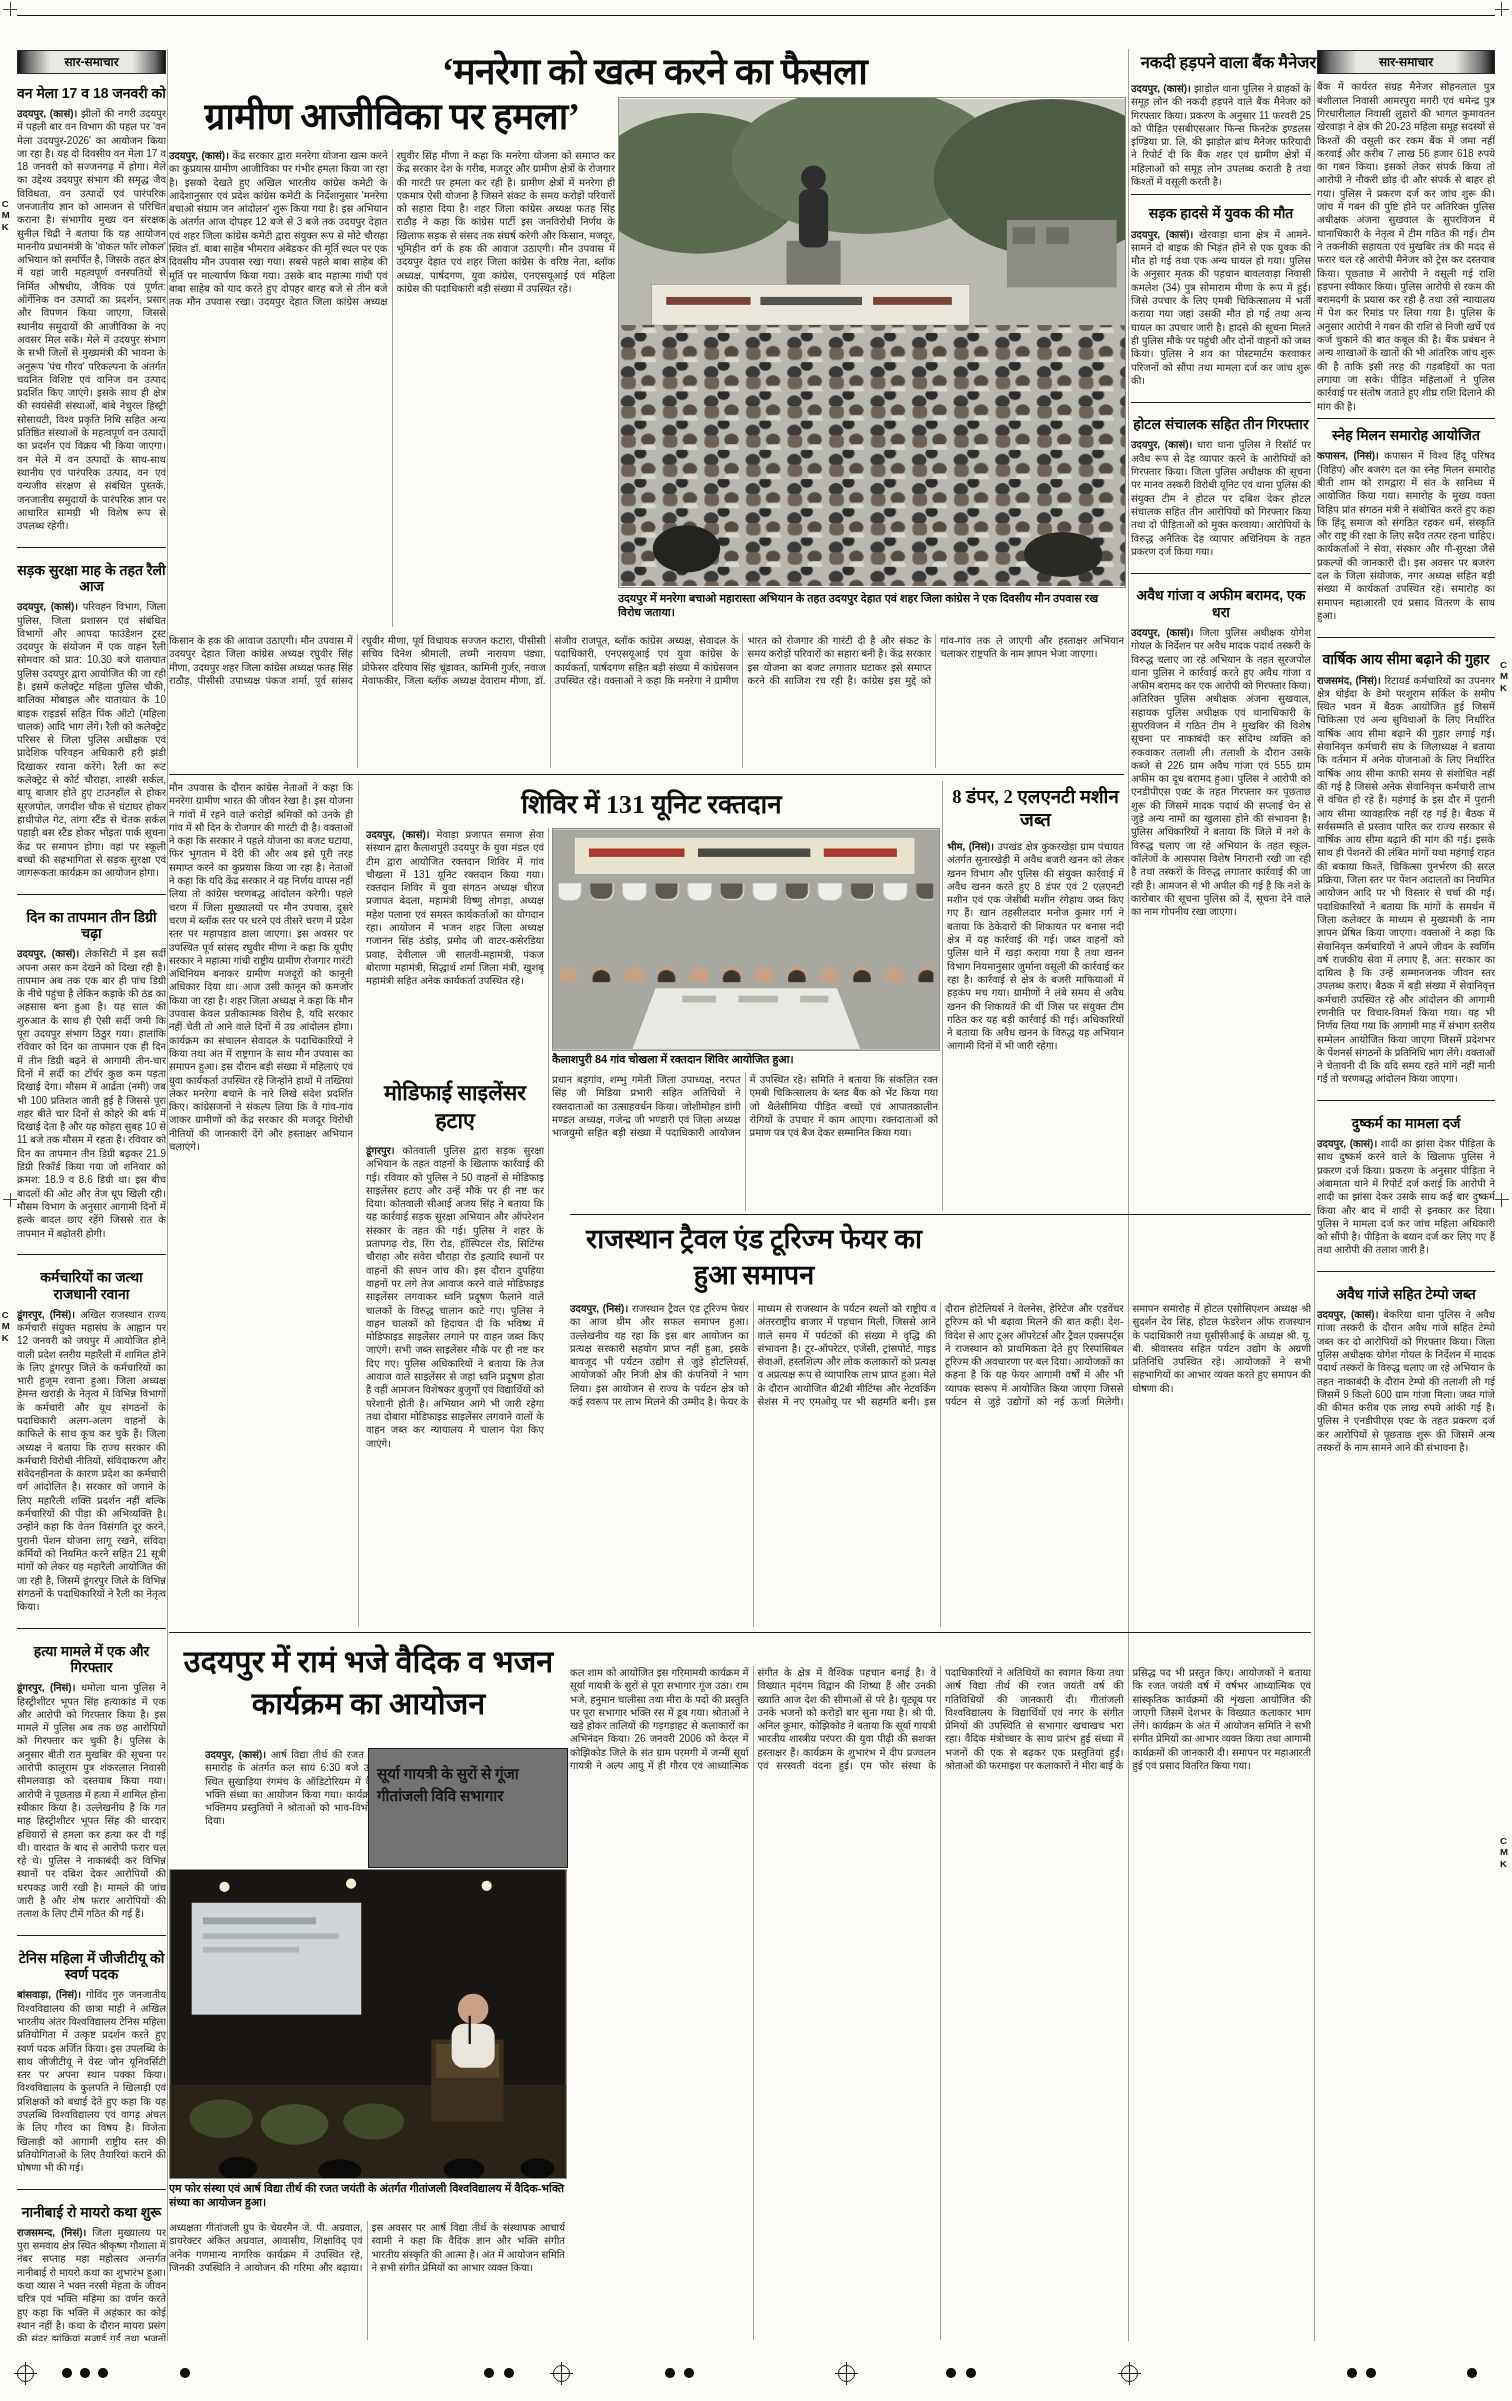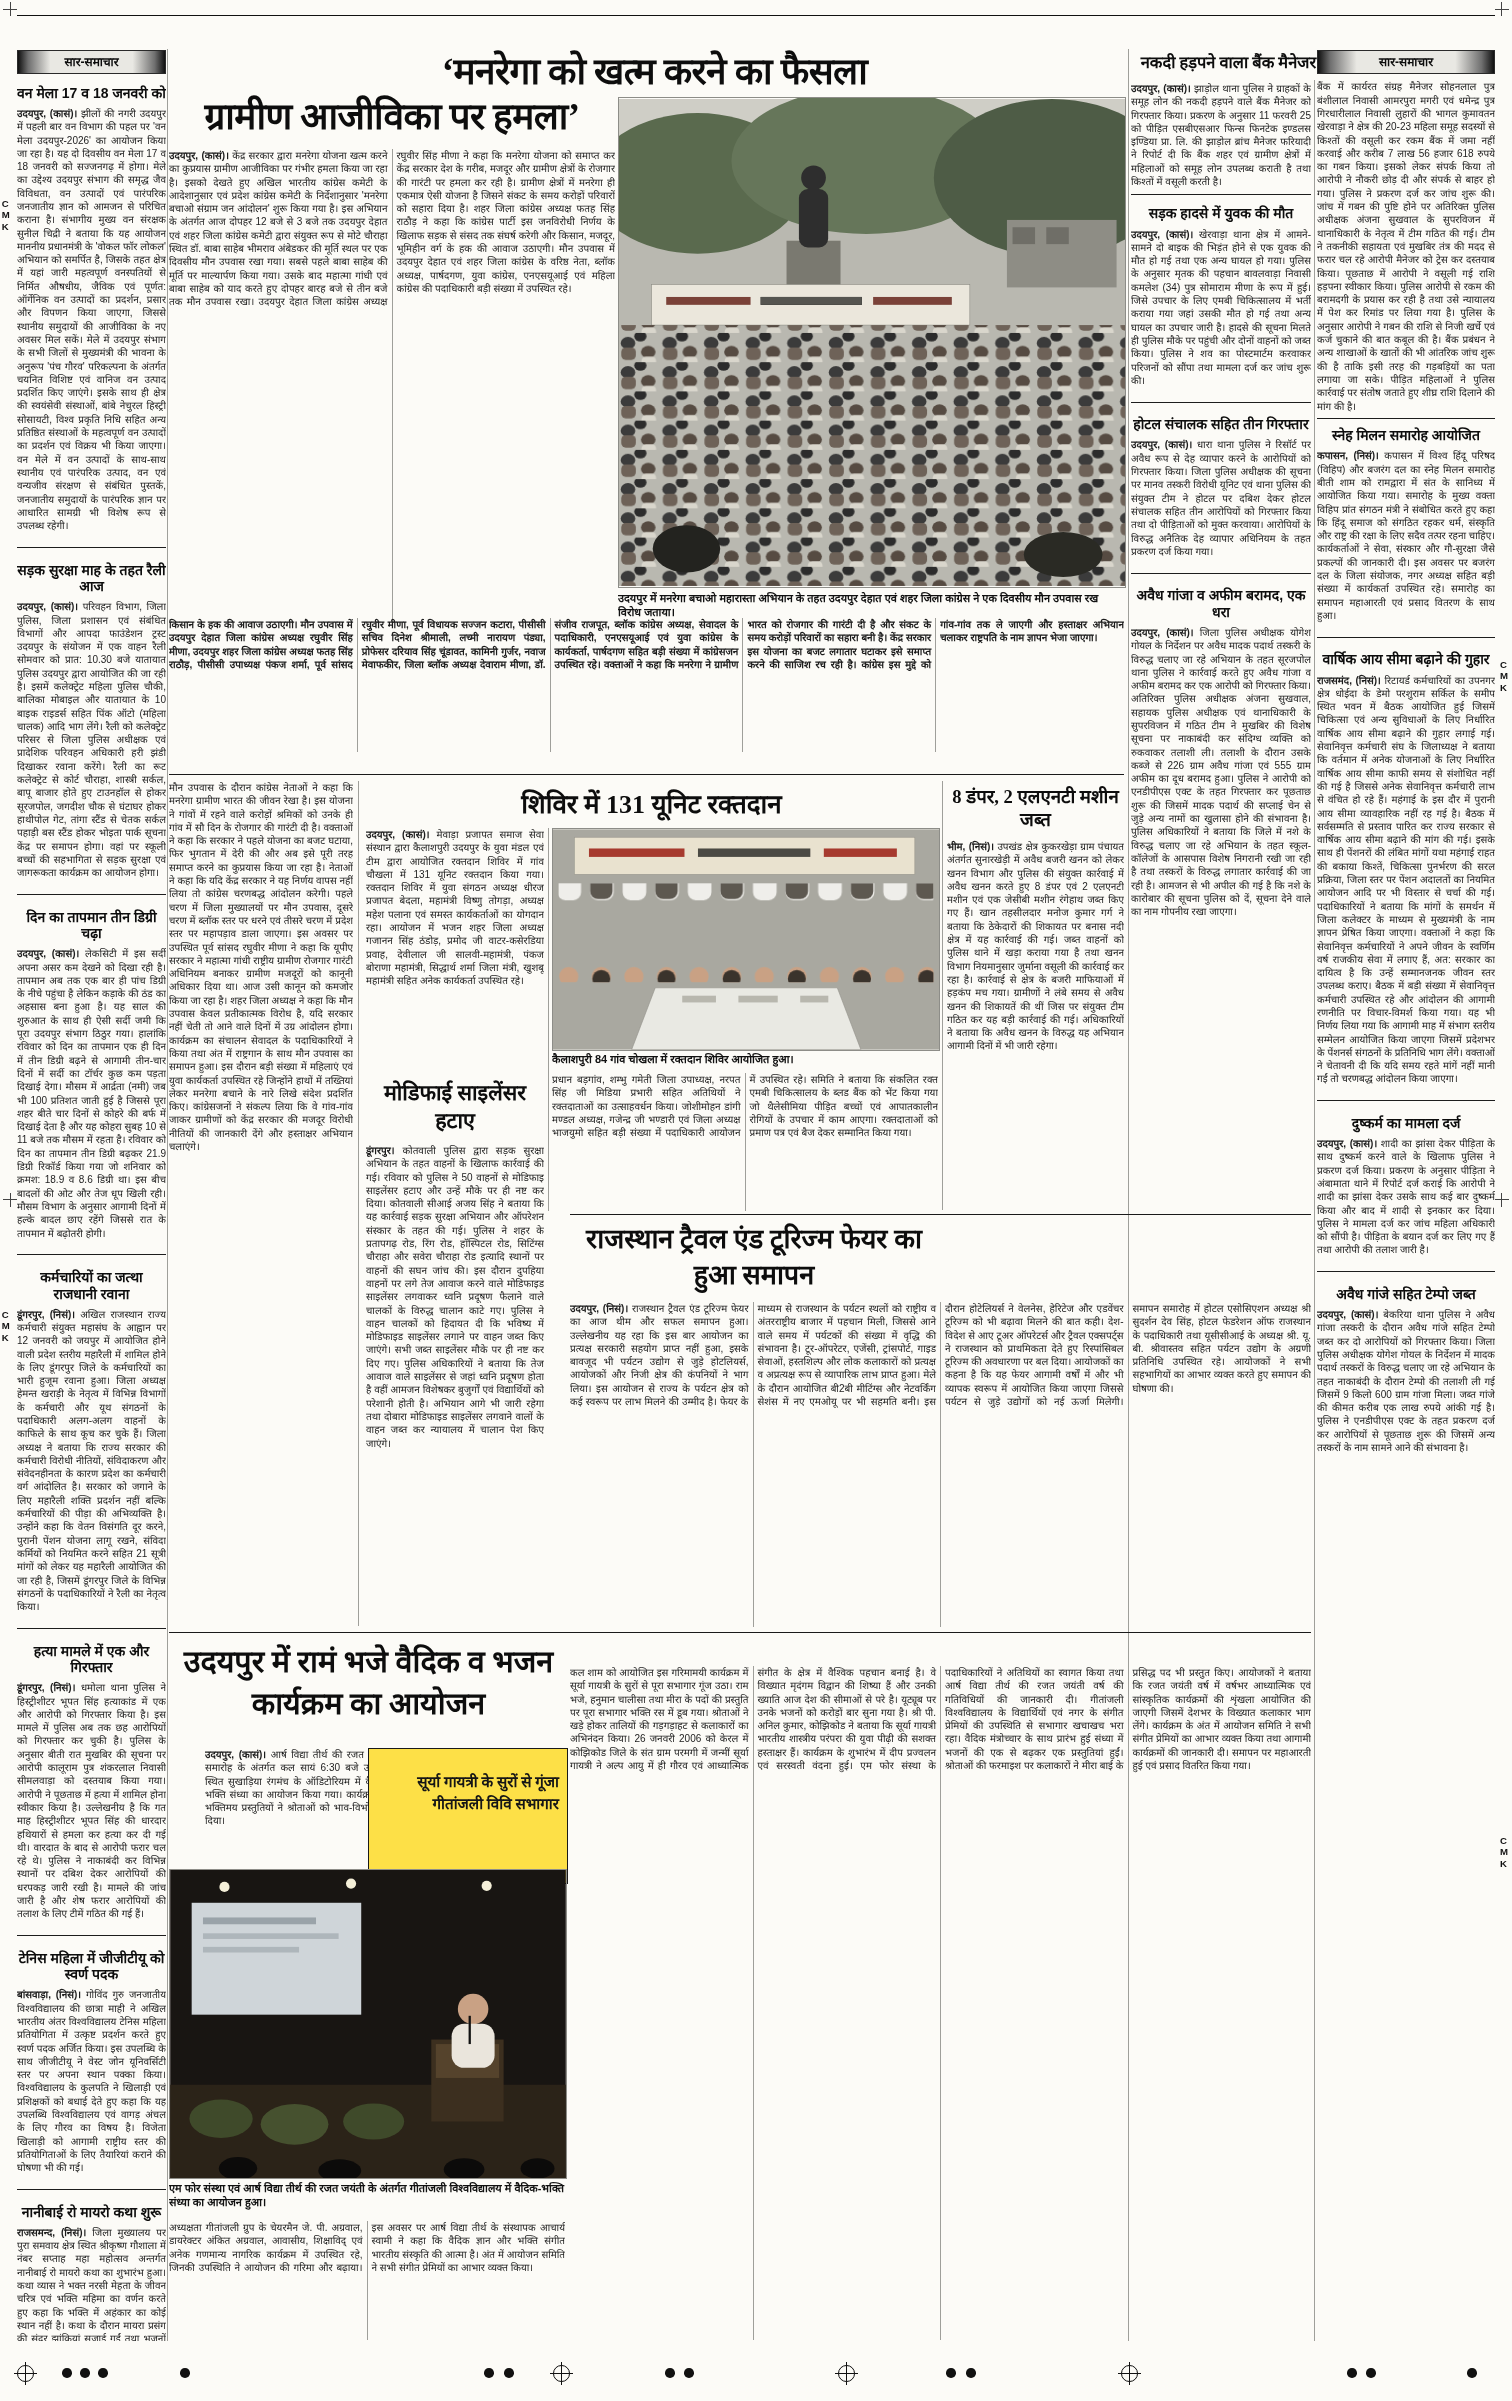--- a/index.html
+++ b/index.html
@@ -21,22 +21,22 @@
   .cols2{column-count:2;column-gap:9px;column-rule:0.6px solid #9f9f9a;}
   .cols4{column-count:4;column-gap:9px;column-rule:0.6px solid #9f9f9a;}
   .cols5{column-count:5;column-gap:9px;column-rule:0.6px solid #9f9f9a;}
   .caption{font-weight:bold;font-size:11px;line-height:1.28;color:#111;}
   .h-blood{font-size:26px;text-align:center;}
   .h-dumper{font-size:18.6px;text-align:center;line-height:1.25;}
   .h-travel{font-size:27px;text-align:center;line-height:1.32;}
   .h-bhajan{font-size:30.5px;text-align:center;line-height:1.38;}
   .h-sil{font-size:21.5px;text-align:center;line-height:1.3;}
   .r-lead-h{font-size:16.4px;line-height:1.2;text-align:center;white-space:nowrap;overflow:hidden;}
-  .kickerbox{border:1.7px solid #1a1a1a;padding:22px 8px;font-weight:bold;font-size:15.2px;line-height:1.45;
-             text-align:right;font-family:"Liberation Serif",serif;background:#fde047;}
+  .kickerbox{border:1.7px solid #1a1a1a;padding:14px 8px;font-weight:bold;font-size:15.2px;line-height:1.45;
+             text-align:left;font-family:"Liberation Serif",serif;background:#737373;}
   .hdr{display:flex;align-items:center;border-bottom:1.1px solid #111;}
   .pgnum{width:68px;font-size:17px;font-weight:bold;}
   .city{flex:1;text-align:center;font-size:17.5px;font-weight:bold;font-family:"Liberation Serif",serif;}
   .mast{width:291px;height:20.3px;background:#060606;color:#fff;font-size:14.7px;font-weight:bold;
         display:flex;align-items:center;justify-content:center;}
   .dot{position:absolute;width:9.6px;height:9.6px;border-radius:50%;background:#111;}
   .reg{position:absolute;width:14.7px;height:14.7px;border:1.7px solid #111;border-radius:50%;}
   .reg::before{content:"";position:absolute;left:50%;top:-4px;bottom:-4px;width:1.7px;margin-left:-0.8px;background:#111;}
   .reg::after{content:"";position:absolute;top:50%;left:-4px;right:-4px;height:1.7px;margin-top:-0.8px;background:#111;}
   .crop{position:absolute;width:13.6px;height:13.6px;}
@@ -164,21 +164,21 @@
     <rect x="84" y="352" width="150" height="14" fill="#7a4238"></rect>
     <rect x="252" y="352" width="180" height="14" fill="#55555"></rect>
     <rect x="252" y="352" width="180" height="14" fill="#555550"></rect>
     <rect x="452" y="352" width="140" height="14" fill="#7a4238"></rect>
     <rect x="0" y="402" width="900" height="464" fill="url(#crowd)"></rect>
     <ellipse cx="120" cy="800" rx="60" ry="42" fill="#23231f"></ellipse>
     <ellipse cx="790" cy="810" rx="70" ry="40" fill="#2a2a24"></ellipse>
   </svg>
   <div class="abs caption clip" style="left:618px;top:591px;width:506px;height:35px;">उदयपुर में मनरेगा बचाओ महारास्ता अभियान के तहत उदयपुर देहात एवं शहर जिला कांग्रेस ने एक दिवसीय मौन उपवास रख विरोध जताया।</div>
 
-  <div class="abs cols5 clip" style="left:169px;top:618px;width:955px;height:134px;font-weight:bold;">
+  <div class="abs cols5 clip" style="left:169px;top:634px;width:955px;height:134px;">
     <p class="bd" style="margin:0;"><span>किसान के हक की आवाज उठाएगी। मौन उपवास में उदयपुर देहात जिला कांग्रेस अध्यक्ष रघुवीर सिंह मीणा, उदयपुर शहर जिला कांग्रेस अध्यक्ष फतह सिंह राठौड़, पीसीसी उपाध्यक्ष पंकज शर्मा, पूर्व सांसद रघुवीर मीणा, पूर्व विधायक सज्जन कटारा, पीसीसी सचिव दिनेश श्रीमाली, लच्मी नारायण पंड्या, प्रोफेसर दरियाव सिंह चूंडावत, कामिनी गुर्जर, नवाज मेवाफकीर, जिला ब्लॉक अध्यक्ष देवाराम मीणा, डॉ. संजीव राजपूत, ब्लॉक कांग्रेस अध्यक्ष, सेवादल के पदाधिकारी, एनएसयूआई एवं युवा कांग्रेस के कार्यकर्ता, पार्षदगण सहित बड़ी संख्या में कांग्रेसजन उपस्थित रहे। वक्ताओं ने कहा कि मनरेगा ने ग्रामीण भारत को रोजगार की गारंटी दी है और संकट के समय करोड़ों परिवारों का सहारा बनी है। केंद्र सरकार इस योजना का बजट लगातार घटाकर इसे समाप्त करने की साजिश रच रही है। कांग्रेस इस मुद्दे को गांव-गांव तक ले जाएगी और हस्ताक्षर अभियान चलाकर राष्ट्रपति के नाम ज्ञापन भेजा जाएगा।</span></p>
   </div>
 
   <div class="hrule" style="left:169px;top:774px;width:955px;"></div>
 
   <div class="abs clip" style="left:169px;top:781px;width:184px;height:845px;">
     <p class="bd"><span>मौन उपवास के दौरान कांग्रेस नेताओं ने कहा कि मनरेगा ग्रामीण भारत की जीवन रेखा है। इस योजना ने गांवों में रहने वाले करोड़ों श्रमिकों को उनके ही गांव में सौ दिन के रोजगार की गारंटी दी है। वक्ताओं ने कहा कि सरकार ने पहले योजना का बजट घटाया, फिर भुगतान में देरी की और अब इसे पूरी तरह समाप्त करने का कुप्रयास किया जा रहा है। नेताओं ने कहा कि यदि केंद्र सरकार ने यह निर्णय वापस नहीं लिया तो कांग्रेस चरणबद्ध आंदोलन करेगी। पहले चरण में जिला मुख्यालयों पर मौन उपवास, दूसरे चरण में ब्लॉक स्तर पर धरने एवं तीसरे चरण में प्रदेश स्तर पर महापड़ाव डाला जाएगा। इस अवसर पर उपस्थित पूर्व सांसद रघुवीर मीणा ने कहा कि यूपीए सरकार ने महात्मा गांधी राष्ट्रीय ग्रामीण रोजगार गारंटी अधिनियम बनाकर ग्रामीण मजदूरों को कानूनी अधिकार दिया था। आज उसी कानून को कमजोर किया जा रहा है। शहर जिला अध्यक्ष ने कहा कि मौन उपवास केवल प्रतीकात्मक विरोध है, यदि सरकार नहीं चेती तो आने वाले दिनों में उग्र आंदोलन होगा। कार्यक्रम का संचालन सेवादल के पदाधिकारियों ने किया तथा अंत में राष्ट्रगान के साथ मौन उपवास का समापन हुआ। इस दौरान बड़ी संख्या में महिलाएं एवं युवा कार्यकर्ता उपस्थित रहे जिन्होंने हाथों में तख्तियां लेकर मनरेगा बचाने के नारे लिखे संदेश प्रदर्शित किए। कांग्रेसजनों ने संकल्प लिया कि वे गांव-गांव जाकर ग्रामीणों को केंद्र सरकार की मजदूर विरोधी नीतियों की जानकारी देंगे और हस्ताक्षर अभियान चलाएंगे।</span></p>
   </div>
   <div class="vrule" style="left:358px;top:781px;height:845px;"></div>
 

